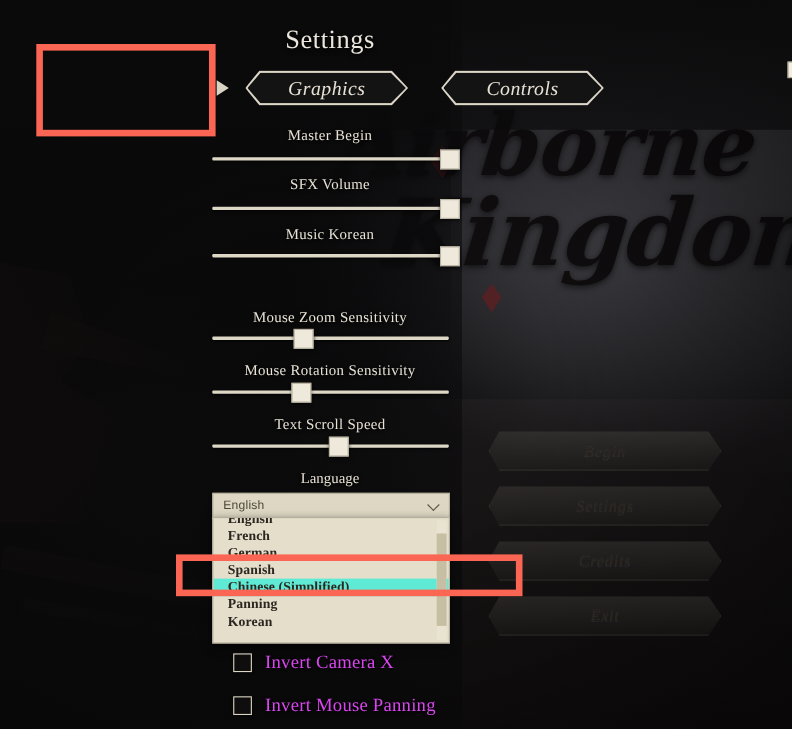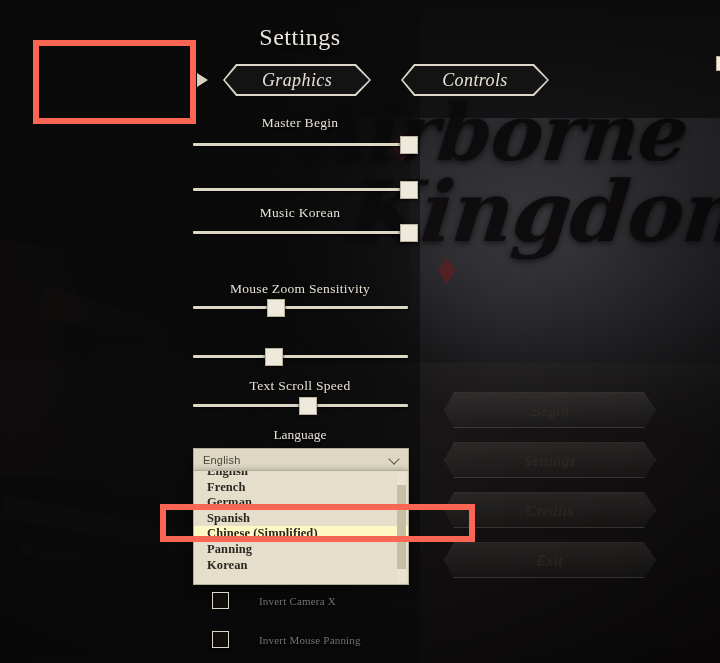--- a/index.html
+++ b/index.html
@@ -189,42 +189,42 @@
   }
   .dd-list{position:absolute;left:0;top:-7px;width:214px;}
   .dd-item{
     height:15.6px;line-height:15.6px;
     padding-left:13px;
     font-family:"Liberation Serif", serif;
     font-size:12.5px;font-weight:700;color:#2b2620;
     letter-spacing:.1px;
     white-space:nowrap;
   }
-  .dd-item.hover{background:#fef9c3;}
+  .dd-item.hover{background:#5eead4;}
   .dd-scrollbar{
     position:absolute;right:2px;top:2px;width:9px;height:109px;
     background:#e9e3d1;
   }
   .dd-thumb{
     position:absolute;right:2px;top:14px;width:9px;height:84px;
     background:#c7bfa4;
   }
   .dd-nub{
     position:absolute;right:-5px;top:56px;width:7px;height:13px;
     background:#f3eee0;border:1px solid #b4ad99;
   }
 
   
   .check-row{position:absolute;left:212px;display:flex;align-items:center;}
   .cbox{
     width:15px;height:15px;background:rgba(20,18,16,.55);
     border:1.7px solid #ddd6c6;box-shadow:0 1px 2px rgba(0,0,0,.7);
   }
   .clabel{
-    margin-left:30px;font-size:11px;color:#737373;letter-spacing:.2px;
+    margin-left:12px;font-size:17px;color:#d946ef;letter-spacing:.2px;
     text-shadow:0 1px 3px rgba(0,0,0,.9);
   }
 
   
   .anno-box{
     position:absolute;border:6px solid #fb6553;
     pointer-events:none;
   }
 </style>
 </head>
@@ -275,37 +275,39 @@
       <div class="tab-text">Controls</div>
     </div>
   </div>
 
   <div class="row-label" style="top:115px;">Master Begin</div>
   <div class="slider" style="top:136px;">
     <div class="track"></div>
     <div class="handle" style="left:100%;"></div>
   </div>
 
+  <div class="row-label" style="top:160px;">SFX Volume</div>
   <div class="slider" style="top:181px;">
     <div class="track"></div>
     <div class="handle" style="left:100%;"></div>
   </div>
 
   <div class="row-label" style="top:205px;">Music Korean</div>
   <div class="slider" style="top:224px;">
     <div class="track"></div>
     <div class="handle" style="left:100%;"></div>
   </div>
 
   <div class="row-label" style="top:281px;">Mouse Zoom Sensitivity</div>
   <div class="slider" style="top:299px;">
     <div class="track"></div>
     <div class="handle" style="left:38%;"></div>
   </div>
 
+  <div class="row-label" style="top:329px;">Mouse Rotation Sensitivity</div>
   <div class="slider" style="top:348px;">
     <div class="track"></div>
     <div class="handle" style="left:37%;"></div>
   </div>
 
   <div class="row-label" style="top:378px;">Text Scroll Speed</div>
   <div class="slider" style="top:397px;">
     <div class="track"></div>
     <div class="handle" style="left:53%;"></div>
   </div>

